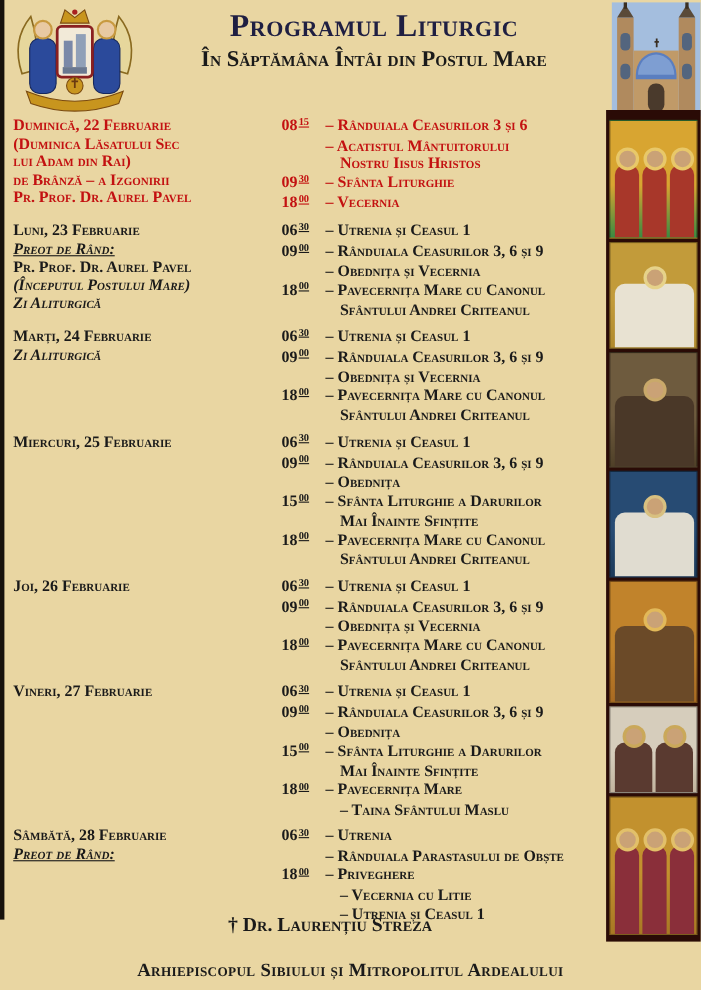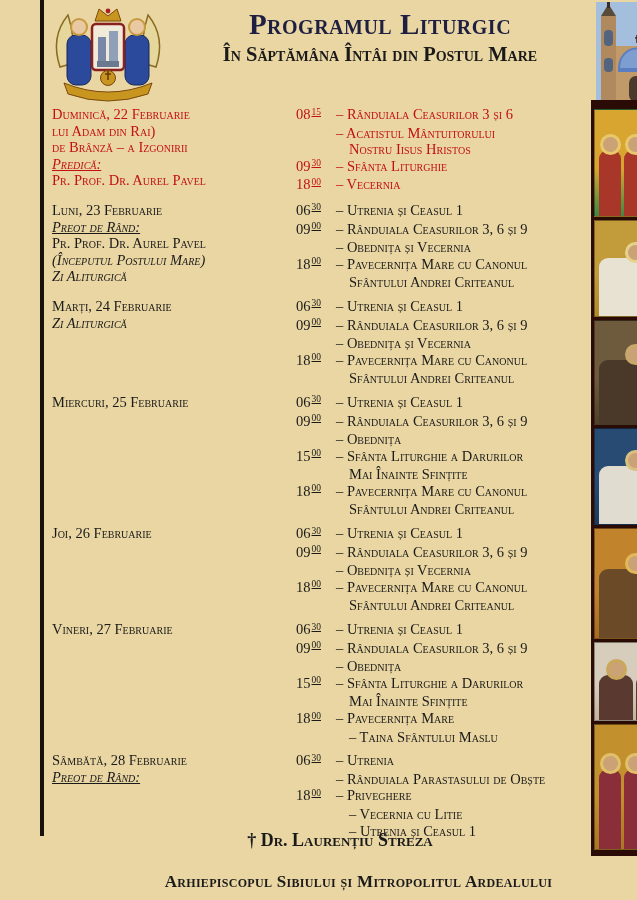--- a/index.html
+++ b/index.html
@@ -3,42 +3,42 @@
 <meta charset="utf-8">
 <style>
   * { margin:0; padding:0; box-sizing:border-box; }
   html,body { width:637px; height:900px; }
   body {
     position:relative;
     font-family:"Liberation Serif","DejaVu Serif",serif;
     overflow:hidden;
     background:#e9d6a2;
   }
-  .page { position:absolute; inset:0;margin-left:40px; }
+  .page { position:absolute; inset:0; }
 
   .left-edge {
     position:absolute; left:0; top:0; width:4px; height:836px;
     background:#17120c;
   }
 
   
   .emblem { position:absolute; left:8px; top:5px; width:120px; height:98px; }
   .titles {
     position:absolute; left:128px; top:7px; width:424px;
     text-align:center; font-weight:bold; font-variant:small-caps;
   }
   .t1 { font-size:29px; line-height:34px; color:var(--navy); letter-spacing:0.5px; }
   .t2 { font-size:23px; line-height:29px; color:var(--ink); }
   .t3 { font-size:20.5px; line-height:27px; color:var(--ink); }
   .cathedral { position:absolute; left:556px; top:2px; width:81px; height:104px; }
 
   
   main {
     position:absolute; left:6px; top:106px; width:548px;
-    font-variant:small-caps; font-weight:normal;
+    font-variant:small-caps; font-weight:bold;
   }
   .day { display:flex; margin-bottom:7px; }
   .day-red   { color:var(--red); }
   .day-black { color:var(--ink); }
   .dleft  { width:250px; padding-left:6px; }
   .dright { flex:1; }
   .line { font-size:14.5px; line-height:16.6px; white-space:nowrap; }
   .s-i  { font-style:italic; }
   .s-iu { font-style:italic; text-decoration:underline; }
   .time { display:inline-block; width:40px; }
@@ -124,23 +124,23 @@
       <rect x="33" y="74" width="15" height="26" rx="7" fill="#4a3a2c"></rect>
       <rect x="20" y="98" width="41" height="6" fill="#8e8e8e"></rect>
       <path d="M39,36 h4 M41,33 v8" stroke="#3a2f22" stroke-width="1.6"></path>
     </svg>
   </div>
 
   <main id="days">
       <section class="day day-red">
         <div class="dleft">
           <div class="line">Duminică, 22 Februarie</div>
+          <div class="line">(Duminica Lăsatului Sec</div>
           <div class="line">lui Adam din Rai)</div>
           <div class="line">de Brânză – a Izgonirii</div>
-          <div class="line s-iu">Predică:</div>
           <div class="line">Pr. Prof. Dr. Aurel Pavel</div>
         </div>
         <div class="dright">
           <div class="line"><span class="time">08<span class="min">15</span></span><span>– Rânduiala Ceasurilor 3 și 6</span></div>
           <div class="line ind1">– Acatistul Mântuitorului</div>
           <div class="line ind2">Nostru Iisus Hristos</div>
           <div class="line"><span class="time">09<span class="min">30</span></span><span>– Sfânta Liturghie</span></div>
           <div class="line"><span class="time">18<span class="min">00</span></span><span>– Vecernia</span></div>
         </div>
       </section>

